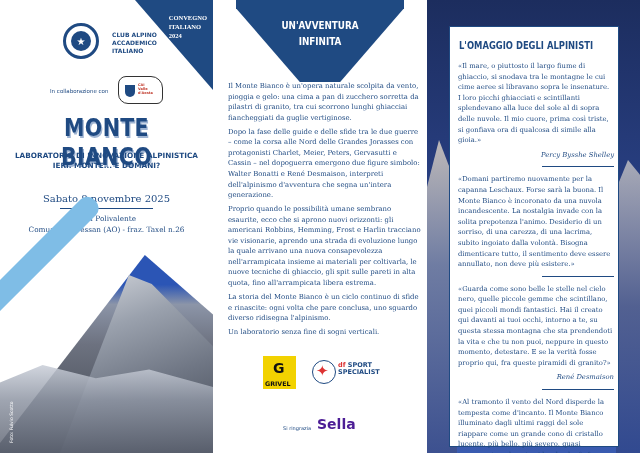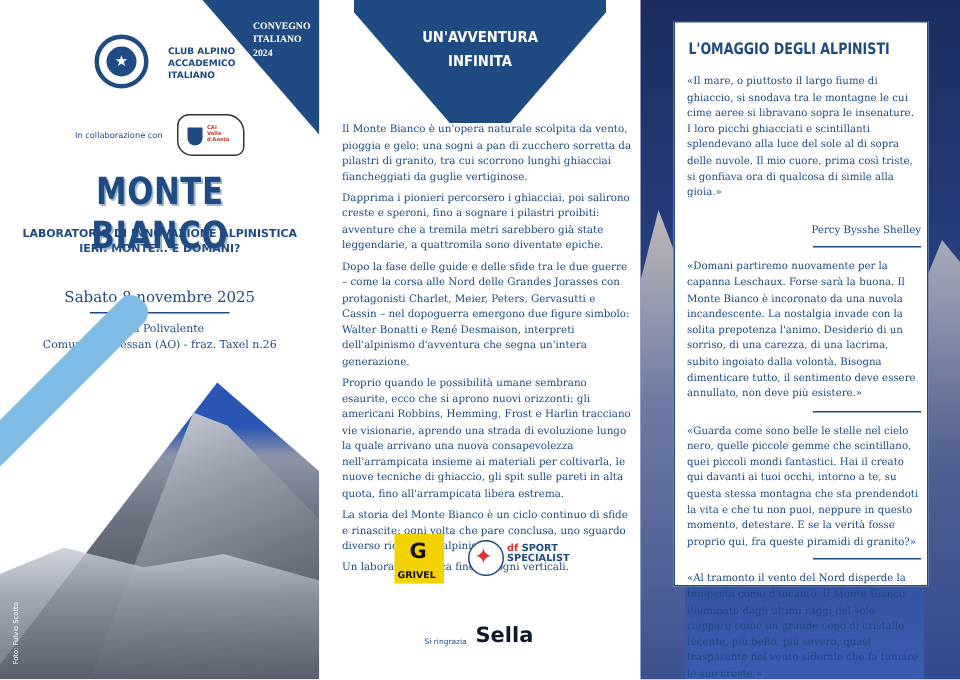--- a/index.html
+++ b/index.html
@@ -62,36 +62,36 @@
 
   .sponsors { position: absolute; left: 0; top: 356px; width: 214px; height: 40px; }
   .grivel { position: absolute; left: 50px; top: 0; width: 33px; height: 33px; background: #f2d200; }
   .grivel .g { position: absolute; left: 10px; top: 4px; font-family: "DejaVu Sans", sans-serif; font-weight: bold; font-size: 14px; color: #111; }
   .grivel .lbl { position: absolute; left: 2px; bottom: 2px; font-family: "DejaVu Sans", sans-serif; font-weight: bold; font-size: 6.3px; color: #111; }
   .ds-compass { position: absolute; left: 99px; top: 4px; width: 24px; height: 24px; border-radius: 50%; border: 1.5px solid #1f4a82; background:#fff; }
   .ds-compass .star { position:absolute; left:3px; top:1px; font-size: 15px; color:#d33; line-height: 19px; }
   .ds-text { position: absolute; left: 125px; top: 6px; font-family: "DejaVu Sans", sans-serif; font-weight: bold; font-size: 6.5px; line-height: 7px; color: #1f4a82; }
   .ds-text .df { color:#d33; }
   .thanks-label { position: absolute; left: 70px; top: 425px; font-family: "DejaVu Sans", sans-serif; font-size: 5px; color: #1f4a82; }
-  .sella { position: absolute; left: 104px; top: 416px; font-family: "DejaVu Sans", sans-serif; font-weight: bold; font-size: 14px; color: #0f172a; }
+  .sella { position: absolute; left: 104px; top: 416px; font-family: "DejaVu Sans", sans-serif; font-weight: bold; font-size: 14px; color: #4c1d95; }
 
   
   .p3-mtn-left { position: absolute; left: 0; top: 140px; width: 30px; height: 313px;
     background: linear-gradient(180deg,#d8cfc4 0%,#7b86a6 40%,#3d4f8a 100%);
     clip-path: polygon(0 15%, 40% 0, 80% 10%, 100% 25%, 100% 100%, 0 100%); opacity: .85; }
   .p3-mtn-right { position: absolute; right: 0; top: 160px; width: 24px; height: 293px;
     background: linear-gradient(180deg,#c9c6c6 0%,#5b6690 50%,#2f4588 100%);
     clip-path: polygon(0 10%, 50% 0, 100% 5%, 100% 100%, 0 100%); opacity: .8; }
-  .quote-card { position: absolute; left: 22px; top: 14px; width: 170px; height: 377px; background: #fff;
+  .quote-card { position: absolute; left: 22px; top: 26px; width: 170px; height: 421px; background: #fff;
     border: 1.5px solid #1f4a82; outline: 1px solid #fff; outline-offset: -4px; }
   .p3-heading { position: absolute; left: 9px; top: 12px; font-family: "DejaVu Sans", sans-serif; font-weight: bold;
     font-size: 10.5px; color: #1f4a82; transform: scaleX(0.8); transform-origin: left; white-space: nowrap; }
   .quotes { position: absolute; left: 8px; top: 34px; width: 156px; font-size: 6.8px; line-height: 10.6px; color: #1f4a82; }
   .quote { margin-bottom: 6px; }
-  .quote .author { display: block; text-align: right; margin-top: 14px; }
+  .quote .author { display: block; text-align: right; font-style: italic; margin-top: 4px; }
   .quote-rule { width: 72px; height: 1px; background: #1f4a82; margin: 4px 0 7px auto; }
 </style>
 </head>
 <body>
 
 <div class="panel" id="p1">
   <div class="corner-tri"></div>
   <div class="corner-text">
     <div>CONVEGNO</div>
     <div>ITALIANO</div>
@@ -138,22 +138,21 @@
   </div>
 </div>
 
 <div class="panel" id="p2">
   <div class="p2-banner"></div>
   <div class="p2-heading">
     <div>UN'AVVENTURA</div>
     <div>INFINITA</div>
   </div>
   <div class="p2-body">
-    <p>Il Monte Bianco è un'opera naturale scolpita da vento, pioggia e gelo: una sogni a pan di zucchero sorretta da pilastri di granito, tra cui scorrono lunghi ghiacciai fiancheggiati da guglie vertiginose.</p>
-    <p>Dapprima i pionieri percorsero i ghiacciai, poi salirono creste e speroni, fino a sognare i pilastri proibiti: avventure che a tremila metri sarebbero già state leggendarie, a quattromila sono diventate epiche.</p>
+    <p>Il Monte Bianco è un'opera naturale scolpita da vento, pioggia e gelo: una cima a pan di zucchero sorretta da pilastri di granito, tra cui scorrono lunghi ghiacciai fiancheggiati da guglie vertiginose.</p>
     <p>Dopo la fase delle guide e delle sfide tra le due guerre – come la corsa alle Nord delle Grandes Jorasses con protagonisti Charlet, Meier, Peters, Gervasutti e Cassin – nel dopoguerra emergono due figure simbolo: Walter Bonatti e René Desmaison, interpreti dell'alpinismo d'avventura che segna un'intera generazione.</p>
     <p>Proprio quando le possibilità umane sembrano esaurite, ecco che si aprono nuovi orizzonti: gli americani Robbins, Hemming, Frost e Harlin tracciano vie visionarie, aprendo una strada di evoluzione lungo la quale arrivano una nuova consapevolezza nell'arrampicata insieme ai materiali per coltivarla, le nuove tecniche di ghiaccio, gli spit sulle pareti in alta quota, fino all'arrampicata libera estrema.</p>
     <p>La storia del Monte Bianco è un ciclo continuo di sfide e rinascite: ogni volta che pare conclusa, uno sguardo diverso ridisegna l'alpinismo.</p>
     <p>Un laboratorio senza fine di sogni verticali.</p>
   </div>
 
   <div class="sponsors">
     <div class="grivel">
       <span class="g">G</span>
       <span class="lbl">GRIVEL</span>
@@ -180,20 +179,21 @@
         <span>«Il mare, o piuttosto il largo fiume di ghiaccio, si snodava tra le montagne le cui cime aeree si libravano sopra le insenature. I loro picchi ghiacciati e scintillanti splendevano alla luce del sole al di sopra delle nuvole. Il mio cuore, prima così triste, si gonfiava ora di qualcosa di simile alla gioia.»</span>
         <span class="author">Percy Bysshe Shelley</span>
       </div>
       <div class="quote-rule"></div>
       <div class="quote">
         <span>«Domani partiremo nuovamente per la capanna Leschaux. Forse sarà la buona. Il Monte Bianco è incoronato da una nuvola incandescente. La nostalgia invade con la solita prepotenza l'animo. Desiderio di un sorriso, di una carezza, di una lacrima, subito ingoiato dalla volontà. Bisogna dimenticare tutto, il sentimento deve essere annullato, non deve più esistere.»</span>
       </div>
       <div class="quote-rule"></div>
       <div class="quote">
         <span>«Guarda come sono belle le stelle nel cielo nero, quelle piccole gemme che scintillano, quei piccoli mondi fantastici. Hai il creato qui davanti ai tuoi occhi, intorno a te, su questa stessa montagna che sta prendendoti la vita e che tu non puoi, neppure in questo momento, detestare. E se la verità fosse proprio qui, fra queste piramidi di granito?»</span>
+        <span class="author">René Desmaison</span>
       </div>
       <div class="quote-rule"></div>
       <div class="quote">
         <span>«Al tramonto il vento del Nord disperde la tempesta come d'incanto. Il Monte Bianco illuminato dagli ultimi raggi del sole riappare come un grande cono di cristallo lucente, più bello, più severo, quasi trasparente nel vento siderale che fa fumare le sue creste.»</span>
         
       </div>
     </div>
   </div>
 </div>
 

